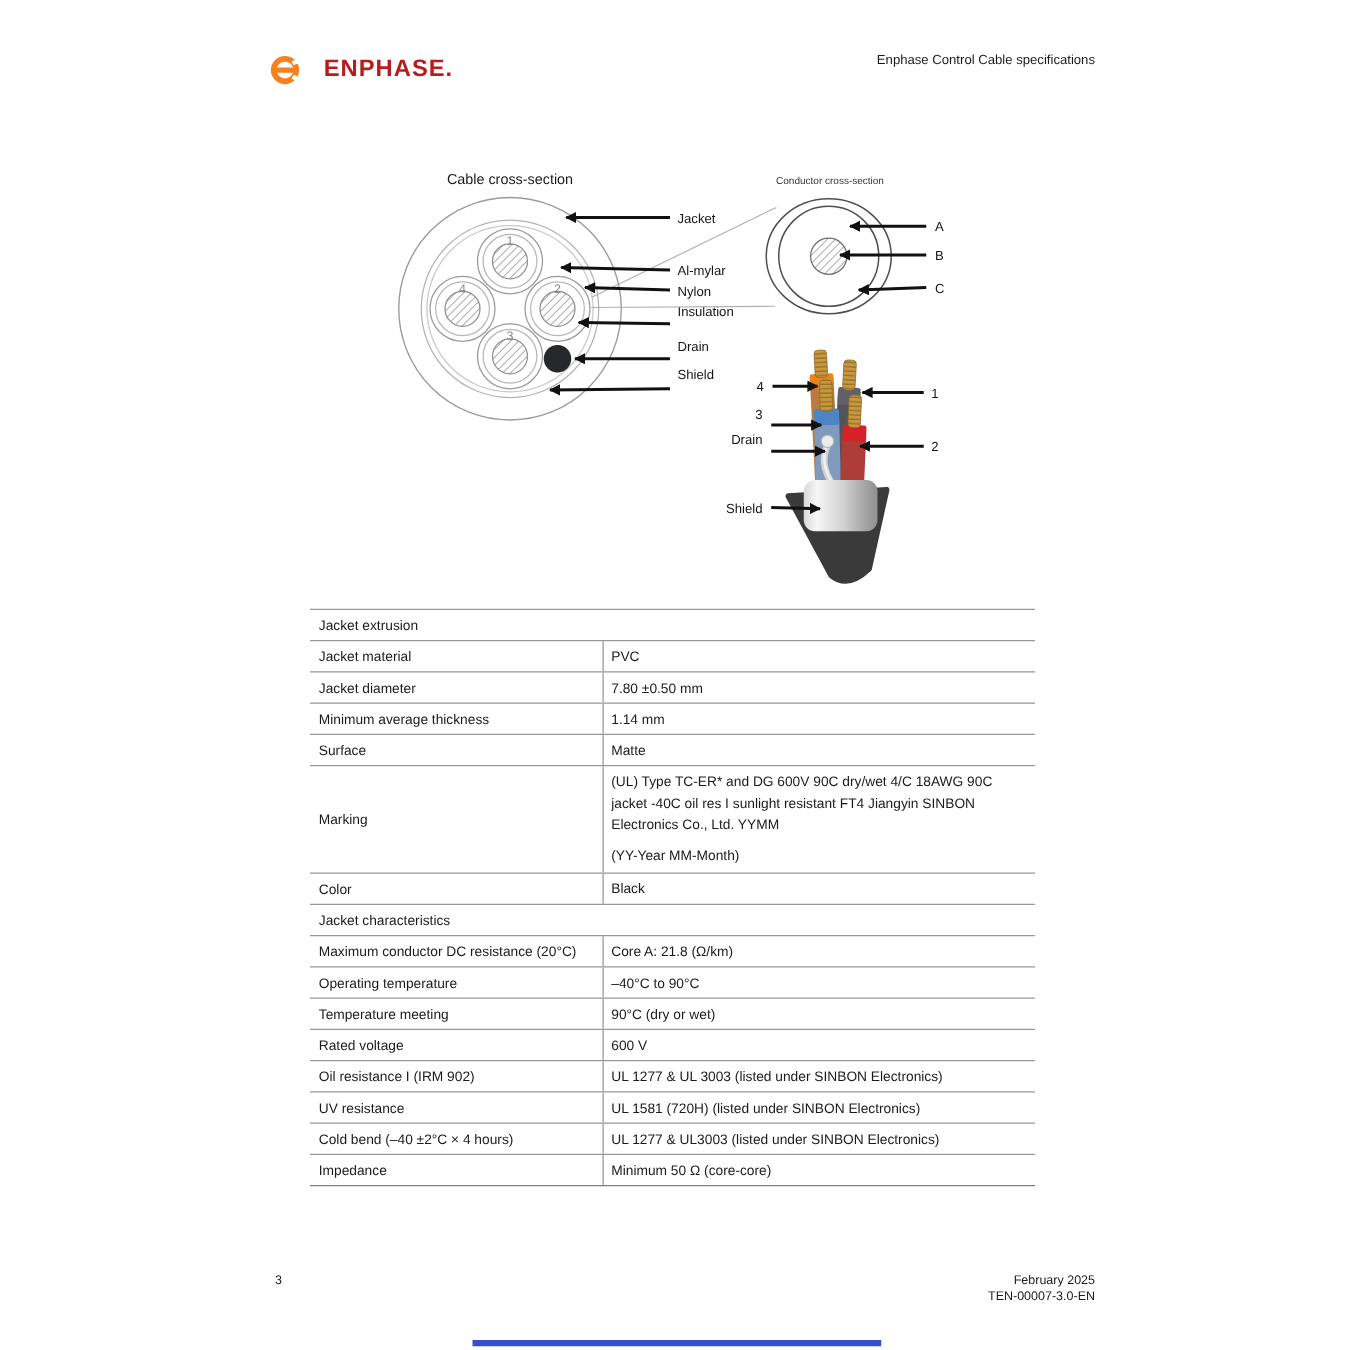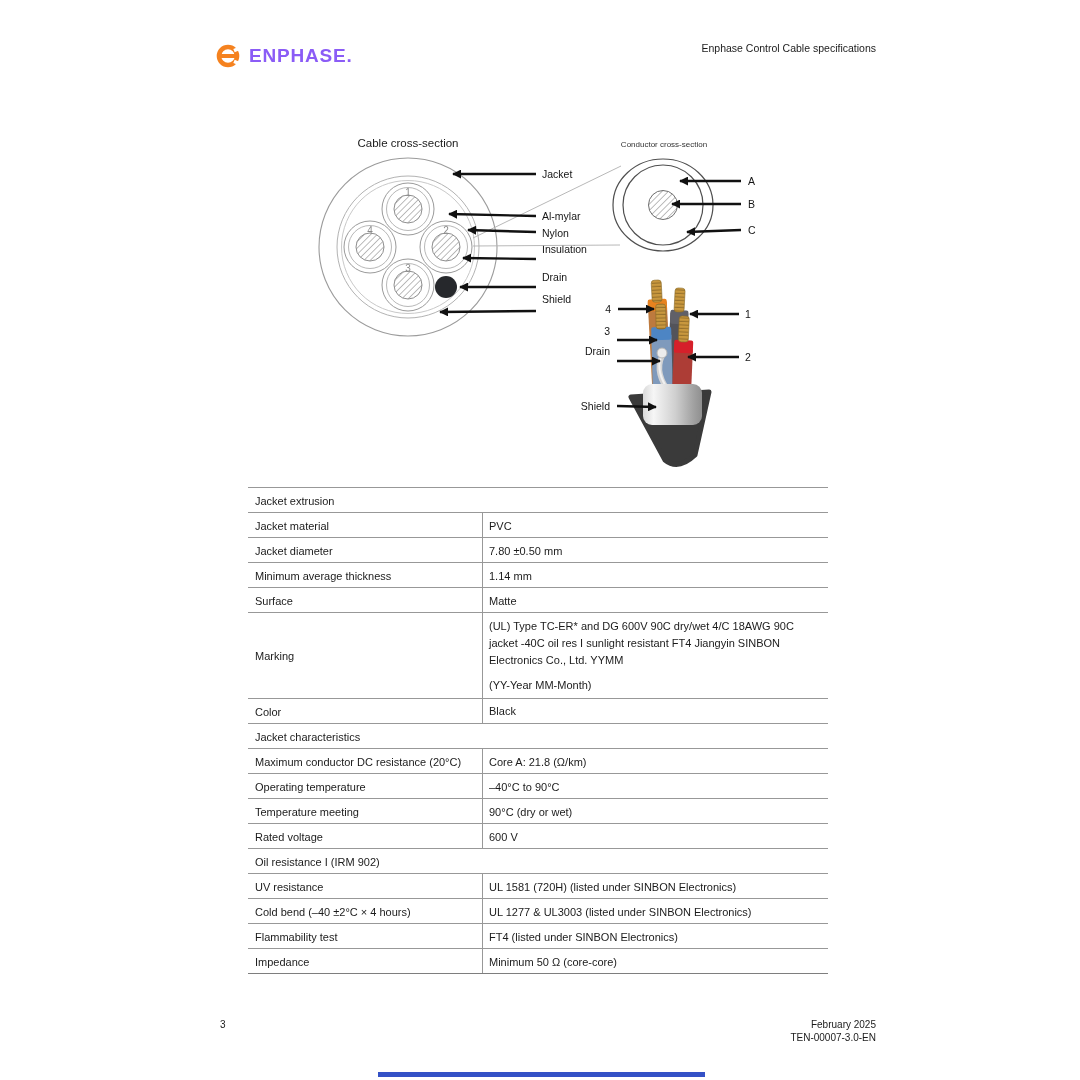--- a/index.html
+++ b/index.html
@@ -2,21 +2,21 @@
 <html><head>
 <meta charset="utf-8">
 <style>
   html,body{margin:0;padding:0;background:#ffffff;}
   .page{position:relative;width:1080px;height:1080px;background:#ffffff;overflow:hidden;
         font-family:"Liberation Sans","DejaVu Sans",sans-serif;color:#1b1b1b;}
 
   
   .logo{position:absolute;left:215px;top:42px;display:flex;align-items:center;}
   .logo svg{display:block;}
-  .brand{font-size:19px;font-weight:bold;letter-spacing:0.8px;color:#8b5cf6;margin-left:8px;}
+  .brand{font-size:19px;font-weight:bold;letter-spacing:0.8px;color:#b91c1c;margin-left:18px;}
   .doc-title{position:absolute;top:42px;right:204px;font-size:10.5px;color:#1b1b1b;}
 
   
   .diagram{position:absolute;left:200px;top:128px;width:600px;height:352px;}
 
   
   .t-table{position:absolute;left:248px;top:487px;width:580px;border-bottom:1px solid #7e7e7e;
            font-size:11px;color:#1b1b1b;line-height:14px;}
   .t-row{display:flex;border-top:1px solid #989898;min-height:25px;box-sizing:border-box;align-items:stretch;}
   .t-row .lab{width:234px;box-sizing:border-box;padding:5px 8px 4px 7px;display:flex;align-items:center;}
@@ -253,37 +253,34 @@
         </div>
     </div>
     <div class="t-row kv">
       <div class="lab">Rated voltage</div>
       <div class="val">
           <p>600 V</p>
         </div>
     </div>
     <div class="t-row kv">
       <div class="lab">Oil resistance I (IRM 902)</div>
+      <div class="val">
+          <p>UL 1277 &amp; UL 3003 (listed under SINBON Electronics)</p>
+        </div>
     </div>
     <div class="t-row kv">
       <div class="lab">UV resistance</div>
       <div class="val">
           <p>UL 1581 (720H) (listed under SINBON Electronics)</p>
         </div>
     </div>
     <div class="t-row kv">
       <div class="lab">Cold bend (–40 ±2°C × 4 hours)</div>
       <div class="val">
           <p>UL 1277 &amp; UL3003 (listed under SINBON Electronics)</p>
-        </div>
-    </div>
-    <div class="t-row kv">
-      <div class="lab">Flammability test</div>
-      <div class="val">
-          <p>FT4 (listed under SINBON Electronics)</p>
         </div>
     </div>
     <div class="t-row kv">
       <div class="lab">Impedance</div>
       <div class="val">
           <p>Minimum 50 Ω (core-core)</p>
         </div>
     </div>
   </div>
 

